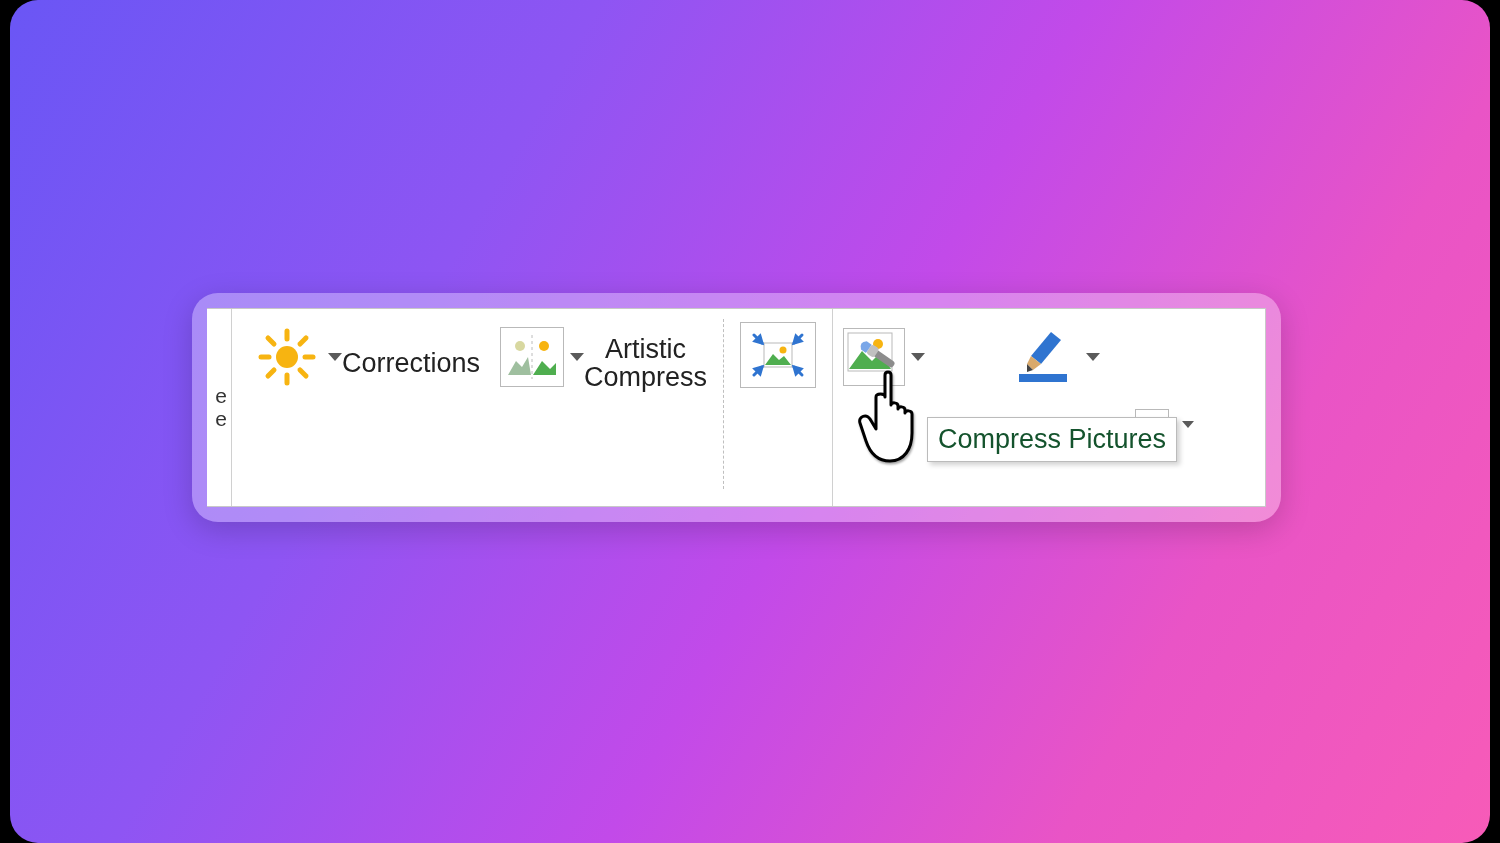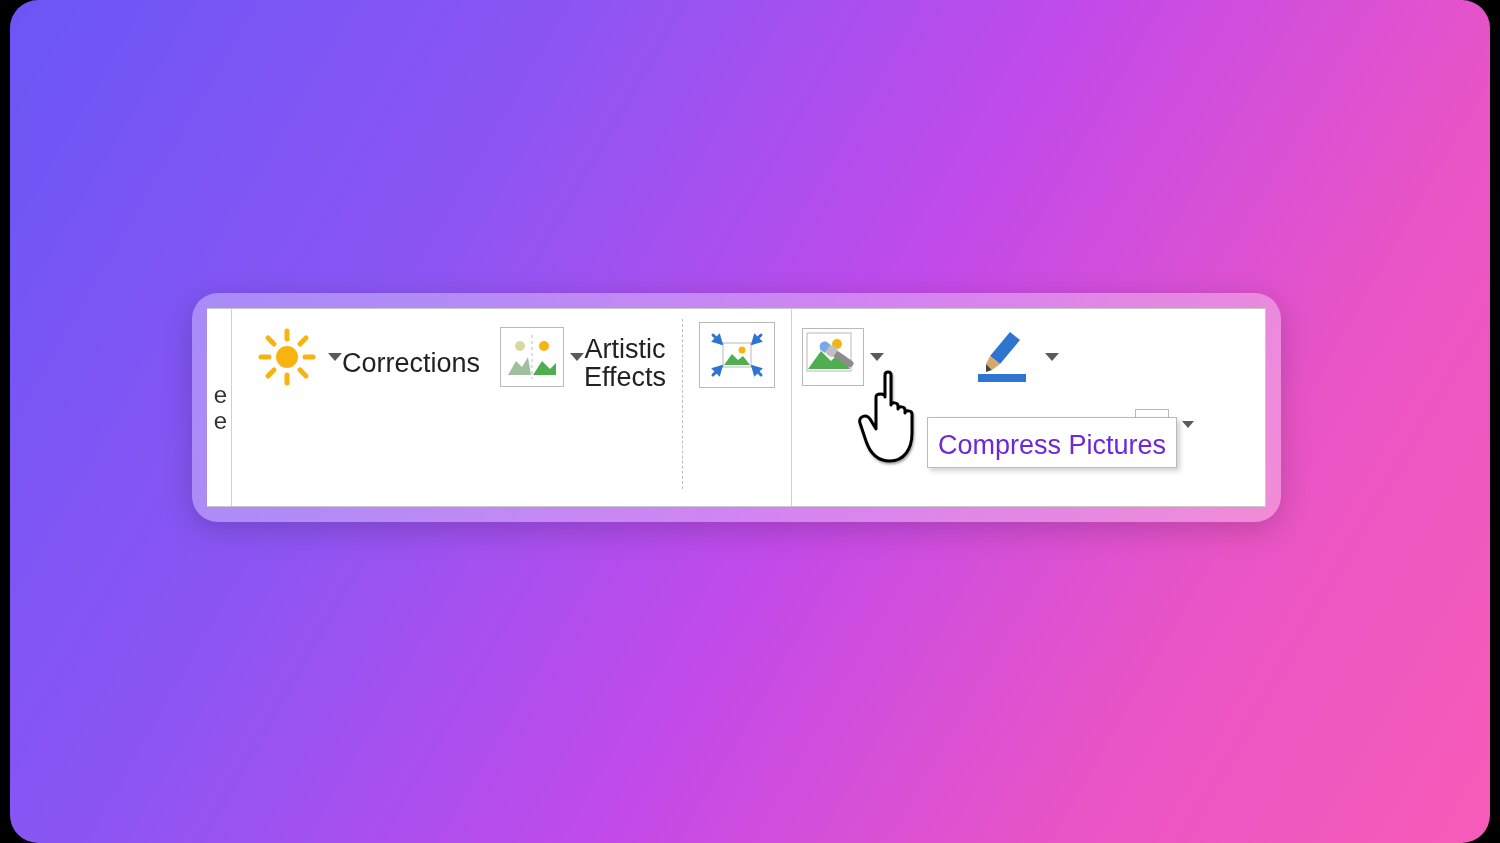--- a/index.html
+++ b/index.html
@@ -42,21 +42,21 @@
   .group-cut {
     position: absolute;
     left: 0; top: 0; bottom: 0;
     width: 25px;
     border-right: 1px solid #d0d0d0;
     display: flex;
     flex-direction: column;
     justify-content: center;
     align-items: flex-end;
     color: #333;
-    font-size: 24px;
+    font-size: 21px;
     padding-right: 4px;
     overflow: hidden;
     line-height: 1.05;
   }
   .group-cut span { display:block; text-align:right; }
   .controls {
     position: absolute;
     left: 25px; right: 0; top: 0; bottom: 0;
     display: flex;
     align-items: flex-start;
@@ -119,23 +119,23 @@
     width: 80px; height: 100px;
     pointer-events: none;
     z-index: 50;
     filter: drop-shadow(1px 2px 1px rgba(0,0,0,0.35));
   }
   .tooltip {
     position: absolute;
     left: 917px; top: 417px;
     background: #ffffff;
     border: 1px solid #bbbbbb;
-    padding: 12px 10px 6px 10px;
+    padding: 6px 10px 6px 10px;
     font-size: 27px;
-    color: #6d28d9;
+    color: #14532d;
     box-shadow: 3px 3px 5px rgba(0,0,0,0.18);
     z-index: 40;
   }
   .smalldd {
     position: absolute;
     width: 0; height: 0;
     border-left: 6px solid transparent;
     border-right: 6px solid transparent;
     border-top: 7px solid #5a5a5a;
   }
@@ -191,21 +191,21 @@
                 <line x1="26" y1="0" x2="26" y2="44" stroke="#bcbcbc" stroke-width="1" stroke-dasharray="3 3"></line>
                 <circle cx="38" cy="11" r="5" fill="#f7b411"></circle>
                 <path d="M27 40 L36 26 L44 34 L50 28 L50 40 Z" fill="#4fae4f"></path>
                 <path d="M2 40 L10 26 L16 32 L22 22 L25 40 Z" fill="#9fbf9f"></path>
                 <circle cx="14" cy="11" r="5" fill="#d8d8a0"></circle>
               </svg>
             </div>
             <div class="dd"></div>
           </div>
           <div class="label">Artistic
-Effects</div>
+Compress</div>
         </div>
 
 
         <div class="sep"></div>
 
         <div class="ctrl" style="padding-top:10px;">
           <div class="row">
             <div class="compress-box">
               <svg width="60" height="52" viewBox="0 0 60 52">
 

